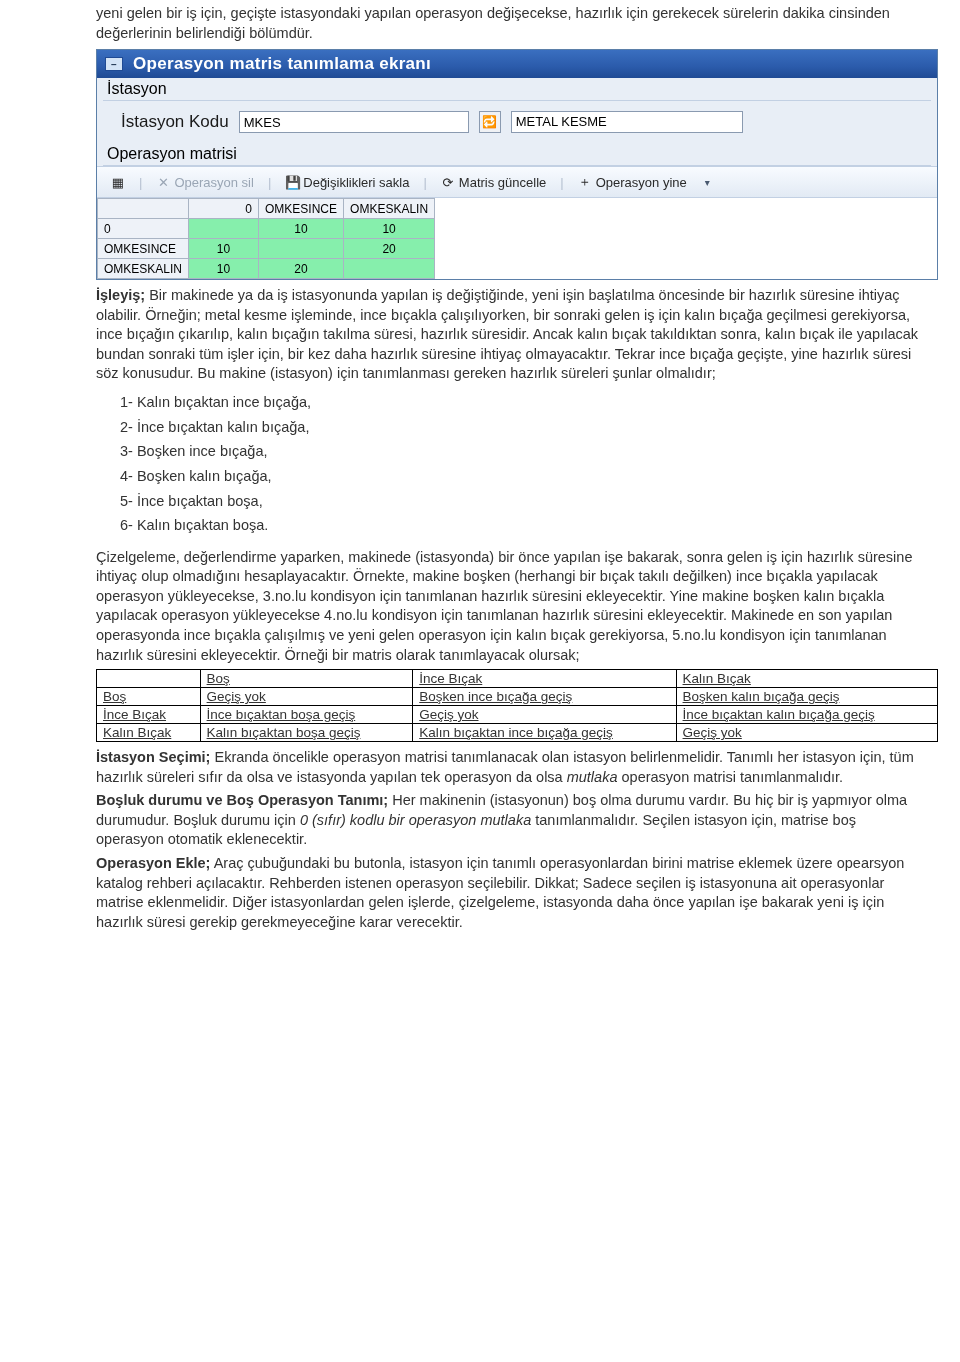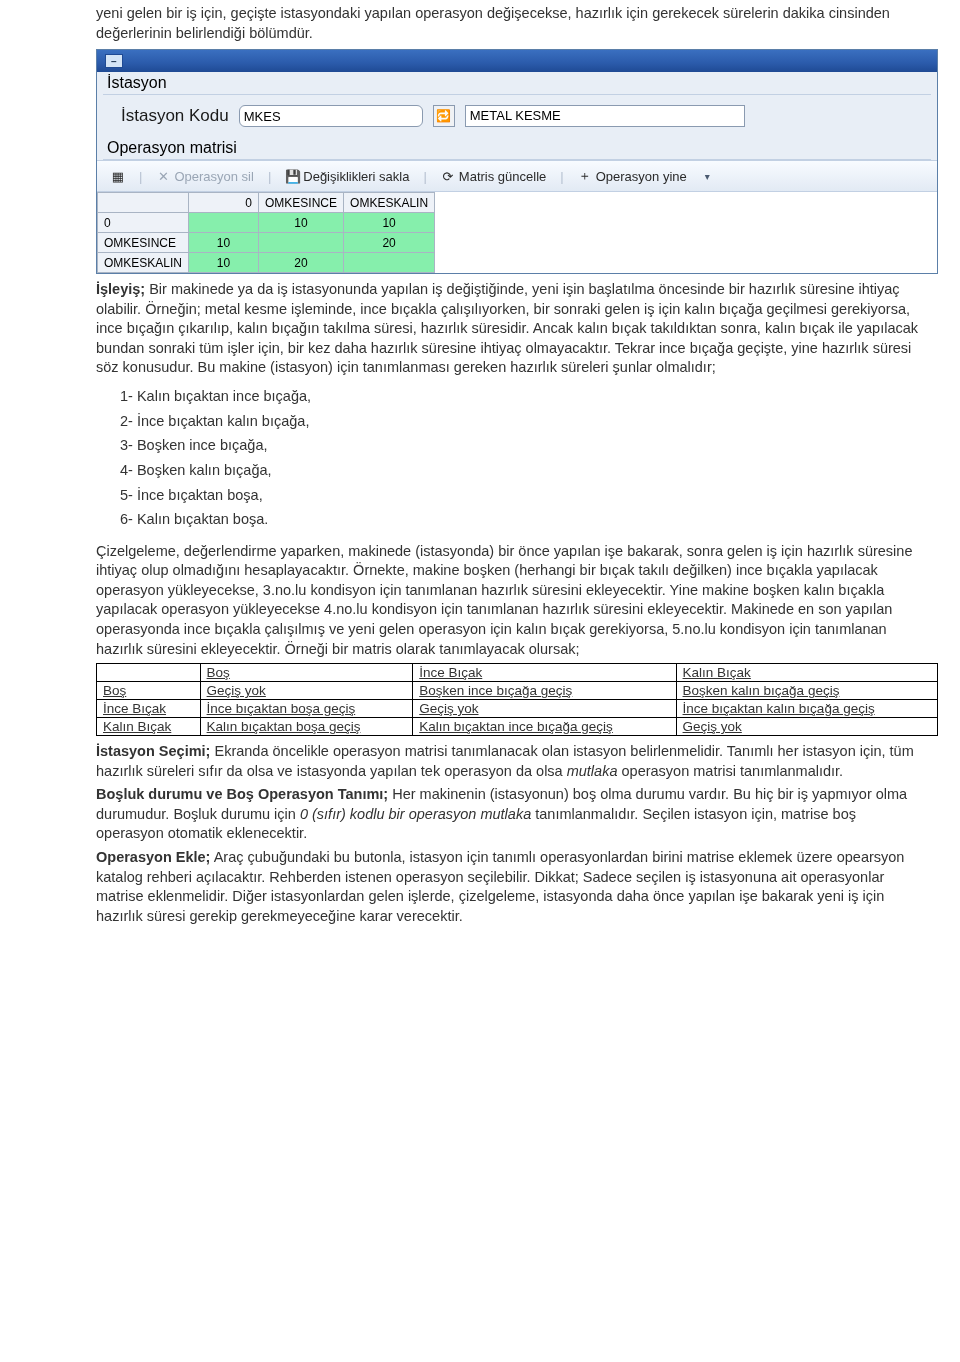--- a/index.html
+++ b/index.html
@@ -89,21 +89,21 @@
   .lookup-glyph {
     font-size: 12px;
   }
   .desc-field {
     border: 1px solid #8a9ab0;
     background: #fff;
     height: 22px;
     padding: 2px 4px;
     font-size: 13px;
     color: #000;
-    width: 280px;
+    width: 232px;
   }
   .toolbar {
     display: flex;
     align-items: center;
     gap: 6px;
     padding: 4px 6px;
     background: linear-gradient(#f8fbff, #e2eaf4);
     border-top: 1px solid #c2d0e3;
     border-bottom: 1px solid #c2d0e3;
     font-size: 13px;
@@ -183,26 +183,27 @@
 </style>
 </head>
 <body>
 <div class="page">
 
 <div class="intro">yeni gelen bir iş için, geçişte istasyondaki yapılan operasyon değişecekse, hazırlık için gerekecek sürelerin dakika cinsinden değerlerinin belirlendiği bölümdür.</div>
 
 <div class="window">
   <div class="titlebar">
     <span class="win-btn">–</span>
+    <span>Operasyon matris tanımlama ekranı</span>
   </div>
   <div class="section-label">İstasyon</div>
   <div class="hr-thin"></div>
   <div class="field-row">
     <span class="field-label">İstasyon Kodu</span>
-    <input class="text-input" style="width: 184px; border-radius: 6px;" value="MKES">
+    <input class="text-input" style="width: 230px;" value="MKES">
     <button class="lookup-btn">
       <span class="lookup-glyph">🔁</span>
     </button>
     <span class="desc-field">METAL KESME</span>
   </div>
   <div class="section-label">Operasyon matrisi</div>
   <div class="hr-thin"></div>
   <div class="toolbar">
     <button class="tb-btn">
       <span class="icon">▦</span>

